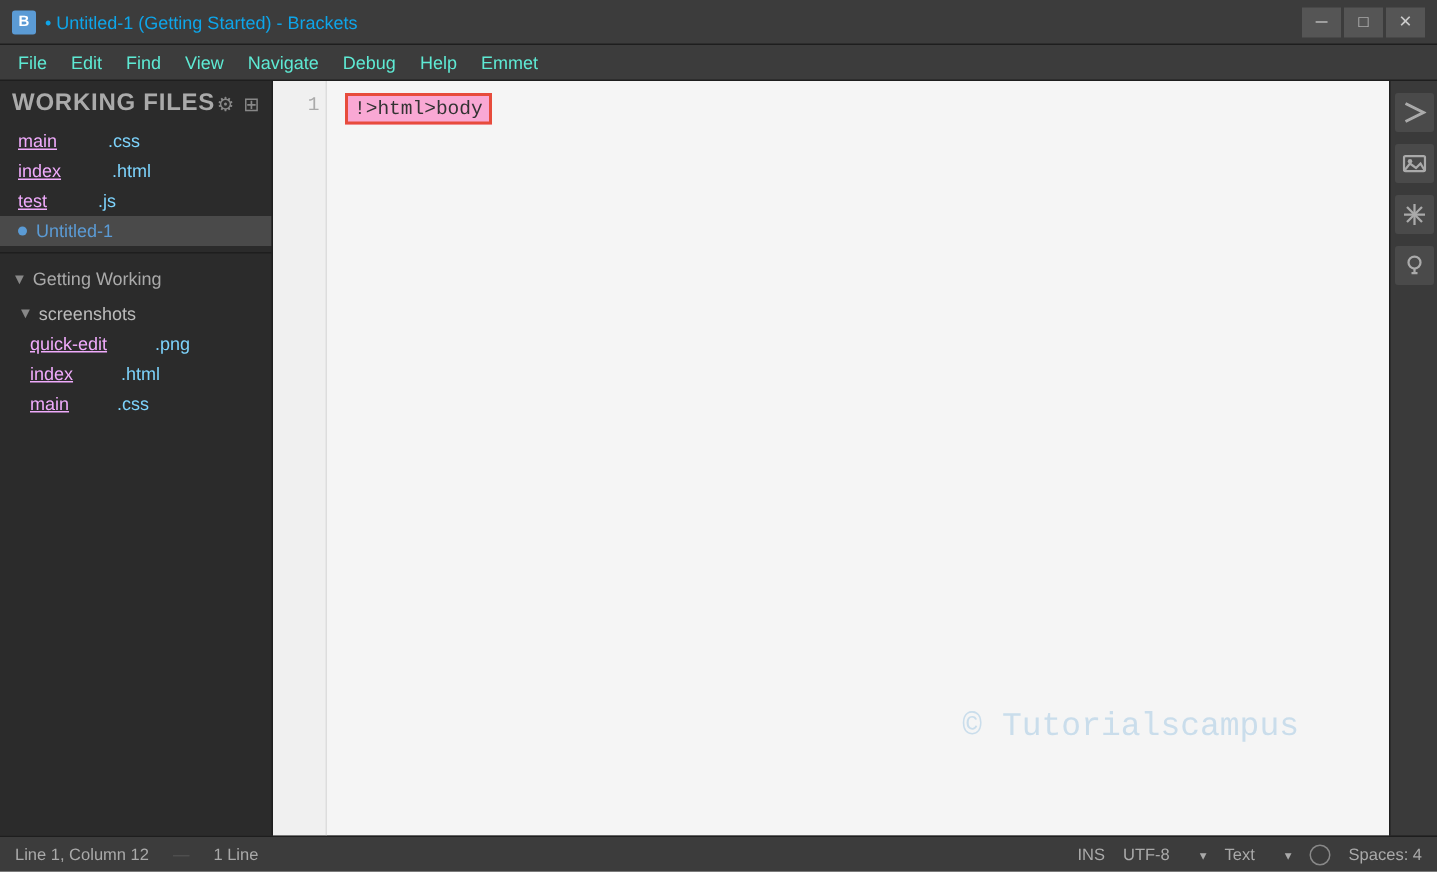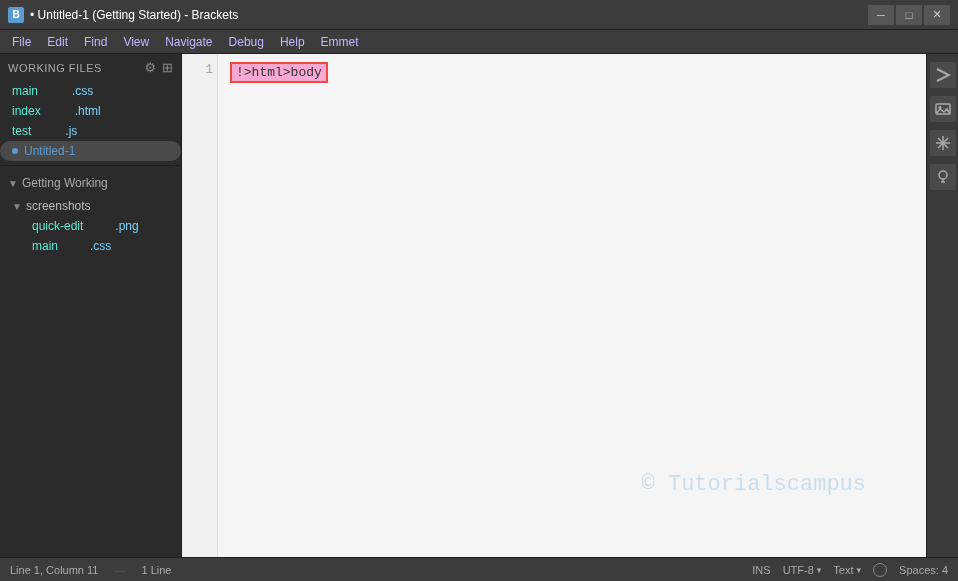--- a/index.html
+++ b/index.html
@@ -37,21 +37,21 @@
       background: #5b9bd5;
       border-radius: 2px;
       display: flex;
       align-items: center;
       justify-content: center;
       font-size: 10px;
       font-weight: bold;
       color: white;
     }
     .title-bar-title {
-      color: #ffffff;
+      color: #0ea5e9;
       font-size: 12px;
     }
     .title-bar-controls {
       display: flex;
       gap: 2px;
     }
     .title-btn {
       width: 26px;
       height: 20px;
       background: #555;
@@ -69,21 +69,21 @@
       background: #3c3c3c;
       height: 24px;
       display: flex;
       align-items: center;
       padding: 0 4px;
       border-bottom: 1px solid #1e1e1e;
       flex-shrink: 0;
     }
     .menu-item {
       padding: 3px 8px;
-      color: #c4b5fd;
+      color: #5eead4;
       font-size: 12px;
       cursor: pointer;
     }
 
     
     .main-area {
       display: flex;
       flex: 1;
       overflow: hidden;
     }
@@ -101,22 +101,22 @@
 
     .sidebar-section-header {
       display: flex;
       align-items: center;
       justify-content: space-between;
       padding: 6px 8px;
       background: #2b2b2b;
     }
     .sidebar-section-title {
       color: #aaa;
-      font-size: 11px;
-      font-weight: normal;
+      font-size: 16px;
+      font-weight: bold;
       text-transform: uppercase;
       letter-spacing: 0.5px;
     }
     .sidebar-section-icons {
       display: flex;
       gap: 6px;
       align-items: center;
     }
     .sidebar-icon-btn {
       color: #888;
@@ -133,31 +133,30 @@
       cursor: pointer;
       font-size: 12px;
       color: #bbb;
       display: flex;
       align-items: center;
       gap: 2px;
     }
     .sidebar-file-item.active {
       background: #4a4a4a;
       color: #fff;
-      border-radius: 10px;
     }
     .sidebar-file-item .file-dot {
       width: 6px;
       height: 6px;
       border-radius: 50%;
       background: #5b9bd5;
       margin-right: 4px;
       flex-shrink: 0;
     }
-    .file-name-normal { color: #5eead4; }
+    .file-name-normal { color: #f0abfc; text-decoration: underline; }
     .file-ext { color: #7dd3fc; margin-left: 32px; }
     .file-name-blue { color: #5b9bd5; }
 
     .sidebar-divider {
       height: 1px;
       background: #1e1e1e;
       margin: 4px 0;
     }
 
     .getting-started-header {
@@ -187,21 +186,21 @@
     }
     .folder-arrow {
       margin-right: 4px;
       font-size: 10px;
       color: #888;
     }
     .folder-files {
       list-style: none;
     }
     .folder-file-item {
-      padding: 3px 12px 3px 32px;
+      padding: 3px 12px 3px 20px;
       cursor: pointer;
       font-size: 12px;
       color: #bbb;
     }
 
     
     .editor-area {
       flex: 1;
       display: flex;
       flex-direction: column;
@@ -313,21 +312,21 @@
     }
     .status-right {
       margin-left: auto;
       display: flex;
       align-items: center;
       gap: 12px;
     }
     .status-dropdown {
       display: flex;
       align-items: center;
-      gap: 3px;
+      gap: 20px;
       cursor: pointer;
     }
     .dropdown-arrow { font-size: 9px; }
   </style>
 </head>
 <body>
 
 <div class="title-bar">
   <div class="title-bar-left">
     <div class="title-bar-icon">
@@ -392,20 +391,23 @@
     </div>
 
     <div class="folder-section">
       <div class="folder-header">
         <span class="folder-arrow">▼</span>
         <span>screenshots</span>
       </div>
       <ul class="folder-files">
         <li class="folder-file-item">
           <span class="file-name-normal">quick-edit</span><span class="file-ext">.png</span>
+        </li>
+        <li class="folder-file-item">
+          <span class="file-name-normal">index</span><span class="file-ext">.html</span>
         </li>
         <li class="folder-file-item">
           <span class="file-name-normal">main</span><span class="file-ext">.css</span>
         </li>
       </ul>
     </div>
 
   </div>
 
   <div class="editor-area">
@@ -448,21 +450,21 @@
         <circle cx="8" cy="6" r="4" fill="none" stroke="#aaa" stroke-width="1.5"></circle>
         <line x1="8" y1="10" x2="8" y2="13" stroke="#aaa" stroke-width="1.5"></line>
         <line x1="6" y1="13" x2="10" y2="13" stroke="#aaa" stroke-width="1.5"></line>
       </svg>
     </button>
   </div>
 
 </div>
 
 <div class="status-bar">
-  <span>Line 1, Column 11</span>
+  <span>Line 1, Column 12</span>
   <span class="status-separator">—</span>
   <span>1 Line</span>
   <div class="status-right">
     <span>INS</span>
     <div class="status-dropdown">
       <span>UTF-8</span>
       <span class="dropdown-arrow">▾</span>
     </div>
     <div class="status-dropdown">
       <span>Text</span>

